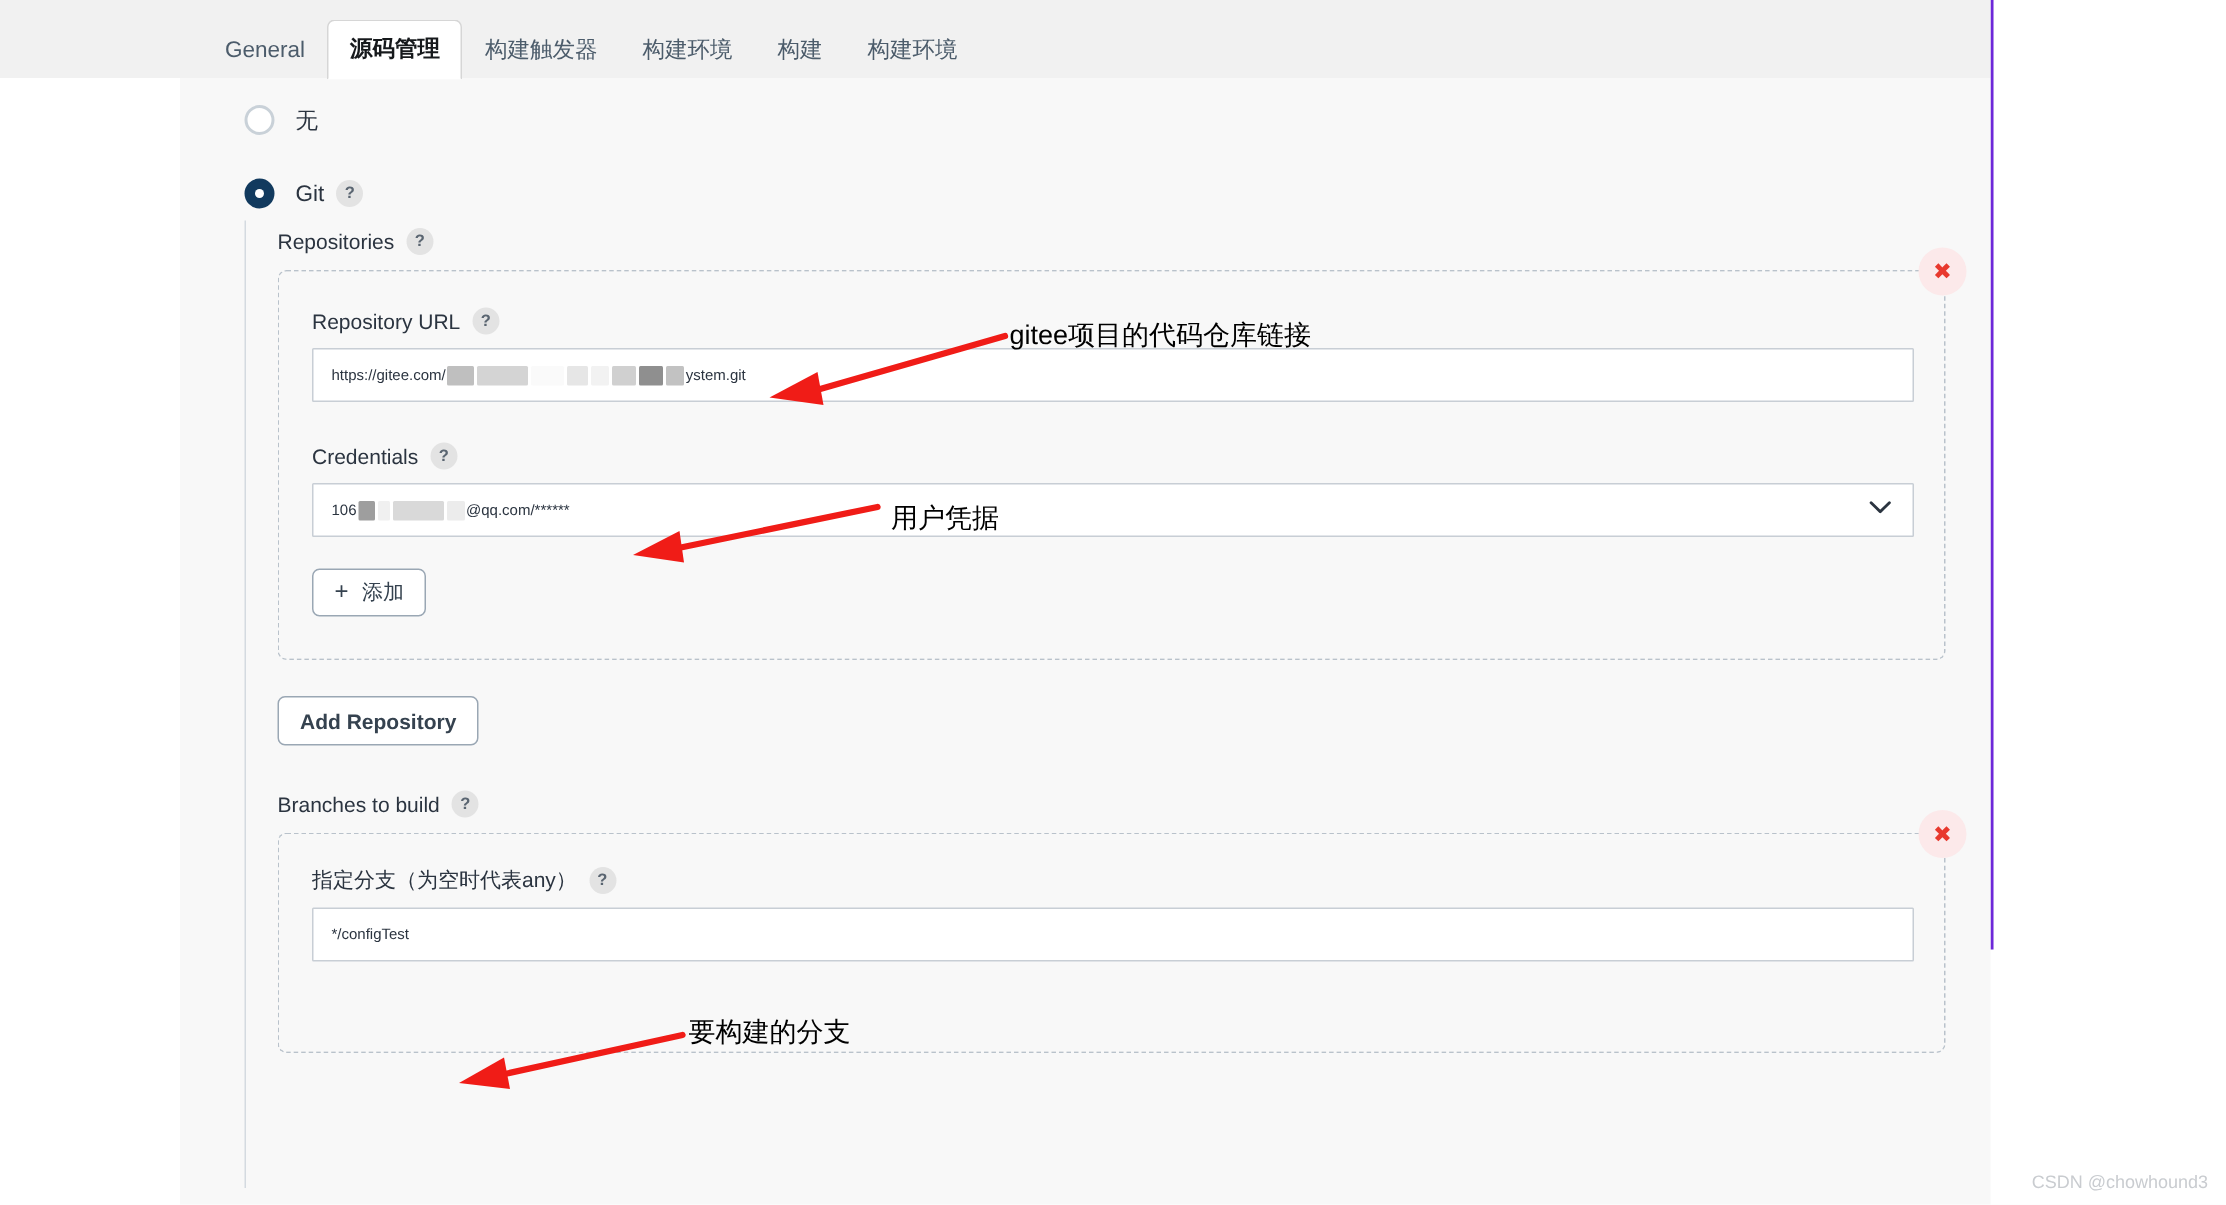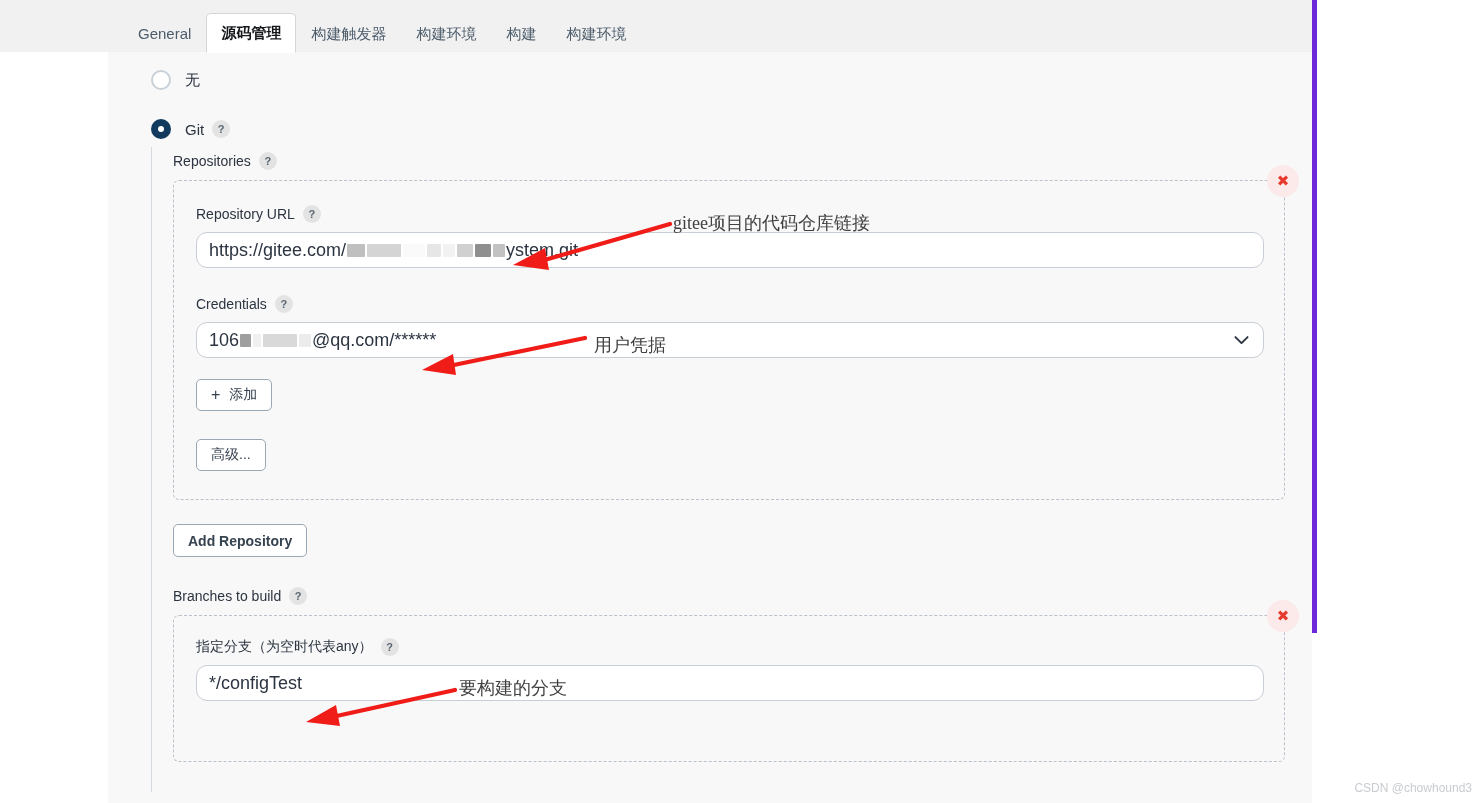--- a/index.html
+++ b/index.html
@@ -31,25 +31,25 @@
   #left-gutter-strip {
     position: absolute;
     left: 0; top: 0;
     width: 120px; height: 52px;
     background: #f1f1f1;
   }
 
   
   #config-panel {
     position: absolute;
-    left: 108px; top: 0;
+    left: 120px; top: 0;
     width: 1209px;
     height: 633px;
     background: #f8f8f8;
-    border-right: 5px solid #6d28d9;
+    border-right: 2px solid #6d28d9;
     box-sizing: border-box;
   }
 
   
   #tab-bar {
     position: absolute;
     left: 0; top: 0;
     width: 100%;
     height: 52px;
     background: #f1f1f1;
@@ -199,23 +199,23 @@
     border: none;
     line-height: 1;
     font-family: "DejaVu Sans", sans-serif;
   }
 
   .text-input {
     width: 100%;
     height: 36px;
     box-sizing: border-box;
     border: 1px solid #c8ced5;
-    border-radius: 11px;
-    background: #ffffff;
-    font-size: 18px;
+    border-radius: 1px;
+    background: #ffffff;
+    font-size: 10px;
     color: #2b3440;
     padding: 0 12px;
     margin-top: 9px;
     outline: none;
     font-family: "Liberation Sans", sans-serif;
     display: flex;
     align-items: center;
   }
 
   .select-input {
@@ -261,24 +261,24 @@
   }
   .btn-strong {
     font-weight: bold;
     height: 33px;
     font-size: 14px;
   }
 
   
   .annotation {
     position: absolute;
-    color: #404040;
+    color: #000000;
     font-size: 18px;
     white-space: nowrap;
-    font-family: Liberation Serif, serif;
+    font-family: Liberation Sans, sans-serif;
   }
   .arrow-svg {
     position: absolute;
     pointer-events: none;
   }
 
   
   #watermark {
     position: absolute;
     right: 12px;
@@ -370,23 +370,20 @@
             </span>
           </div>
 
           <div style="margin-top:21px;">
             <button class="btn">
               <span class="plus">+</span>
               <span>添加</span>
             </button>
           </div>
 
-          <div style="margin-top:28px;">
-            <button class="btn">高级...</button>
-          </div>
 
         </div>
 
         <div style="margin-top:24px;">
           <button class="btn btn-strong">Add Repository</button>
         </div>
 
         <div class="field-label" style="margin-top:30px;">
           <span>Branches to build</span>
           <span class="help-badge">?</span>

